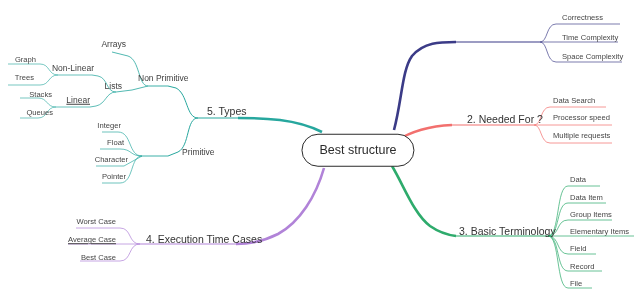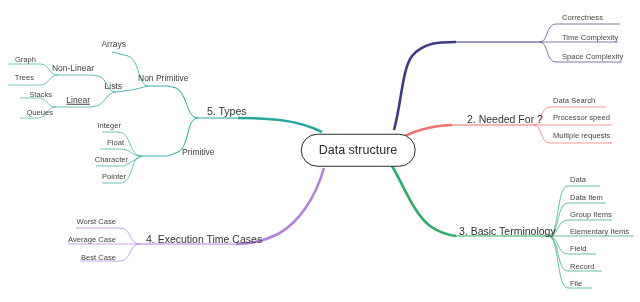--- a/index.html
+++ b/index.html
@@ -115,21 +115,21 @@
 
       <path d="M198,118 C186,118 190,146 178,152 L168,156" stroke-width="1.0"></path>
       <path d="M168,156 L142,156" stroke-width="0.9"></path>
       <path d="M142,156 C128,156 132,132 118,132 L102,132" stroke-width="0.75" opacity="0.9"></path>
       <path d="M142,156 C130,156 132,149 120,149 L100,149" stroke-width="0.75" opacity="0.9"></path>
       <path d="M142,156 L124,166 L96,166" stroke-width="0.75" opacity="0.9"></path>
       <path d="M142,156 C130,156 134,183 120,183 L102,183" stroke-width="0.75" opacity="0.9"></path>
     </g>
   </svg>
 
-  <div class="root-node" style="left:358px; top:150px;">Data structure</div>
+  <div class="root-node" style="left:358px; top:150px;">Best structure</div>
 
   <div class="node lvl3" style="left:562px; top:18px;">Correctness</div>
   <div class="node lvl3" style="left:562px; top:38px;">Time Complexity</div>
   <div class="node lvl3" style="left:562px; top:57px;">Space Complexity</div>
 
   <div class="node lvl1" style="left:467px; top:119px;">2. Needed For ?</div>
   <div class="node lvl3" style="left:553px; top:101px;">Data Search</div>
   <div class="node lvl3" style="left:553px; top:118px;">Processor speed</div>
   <div class="node lvl3" style="left:553px; top:136px;">Multiple requests</div>
 
@@ -137,21 +137,21 @@
   <div class="node lvl3" style="left:570px; top:180px;">Data</div>
   <div class="node lvl3" style="left:570px; top:198px;">Data Item</div>
   <div class="node lvl3" style="left:570px; top:215px;">Group Items</div>
   <div class="node lvl3" style="left:570px; top:232px;">Elementary Items</div>
   <div class="node lvl3" style="left:570px; top:249px;">Field</div>
   <div class="node lvl3" style="left:570px; top:267px;">Record</div>
   <div class="node lvl3" style="left:570px; top:284px;">File</div>
 
   <div class="node lvl1" style="left:146px; top:239px;">4. Execution Time Cases</div>
   <div class="node lvl3 anchor-r" style="left:116px; top:222px;">Worst Case</div>
-  <div class="node lvl3 anchor-r" style="left:116px; top:240px;">Average Case</div>
+  <div class="node lvl3 anchor-r" style="left:116px; top:240px;text-decoration:underline;">Average Case</div>
   <div class="node lvl3 anchor-r" style="left:116px; top:258px;padding-left:35px;">Best Case</div>
 
   <div class="node lvl1" style="left:207px; top:111px;">5. Types</div>
 
   <div class="node lvl2" style="left:138px; top:78px;">Non Primitive</div>
   <div class="node lvl2 anchor-r" style="left:126px; top:44px;">Arrays</div>
   <div class="node lvl2 anchor-r" style="left:122px; top:86px;">Lists</div>
 
   <div class="node lvl2 anchor-r" style="left:94px; top:68px;">Non-Linear</div>
   <div class="node lvl3 anchor-r" style="left:36px; top:60px;">Graph</div>

